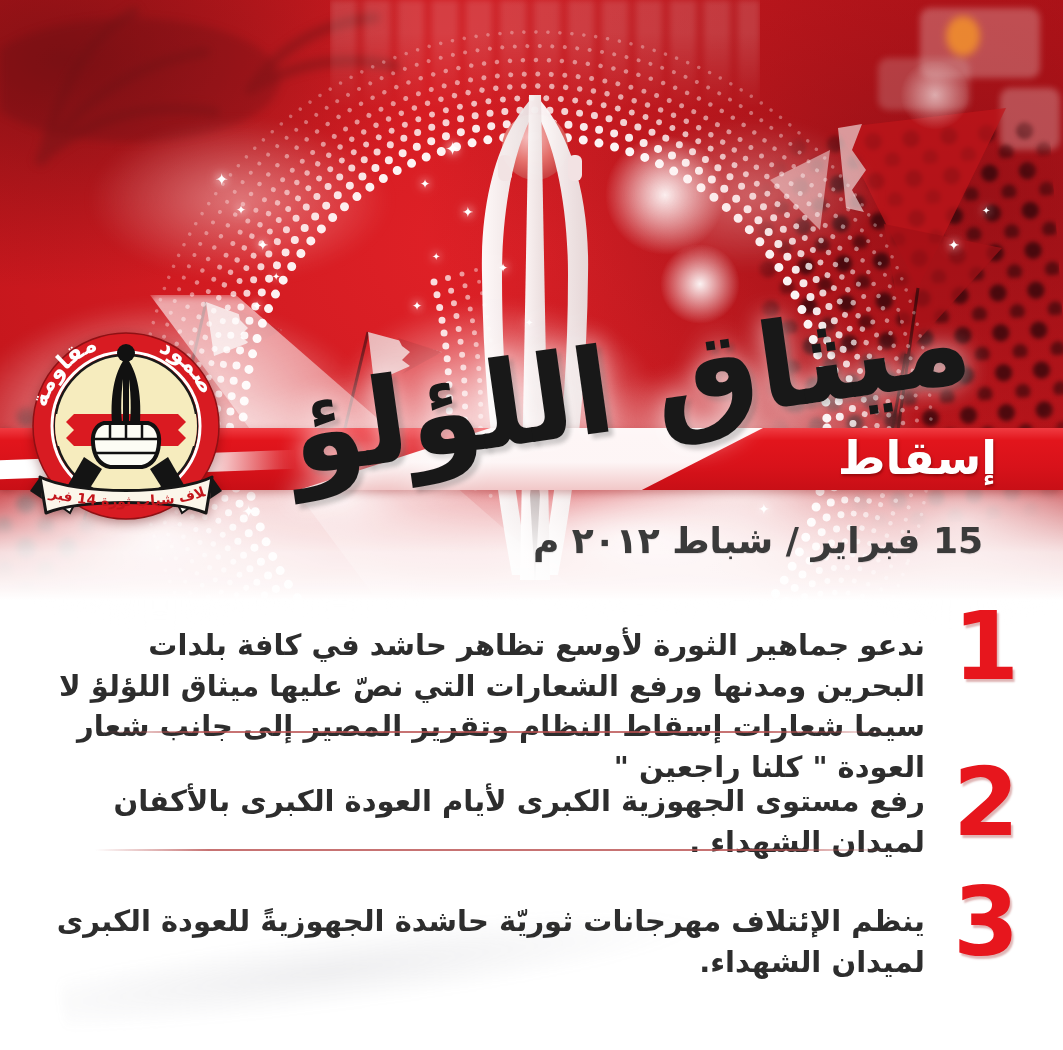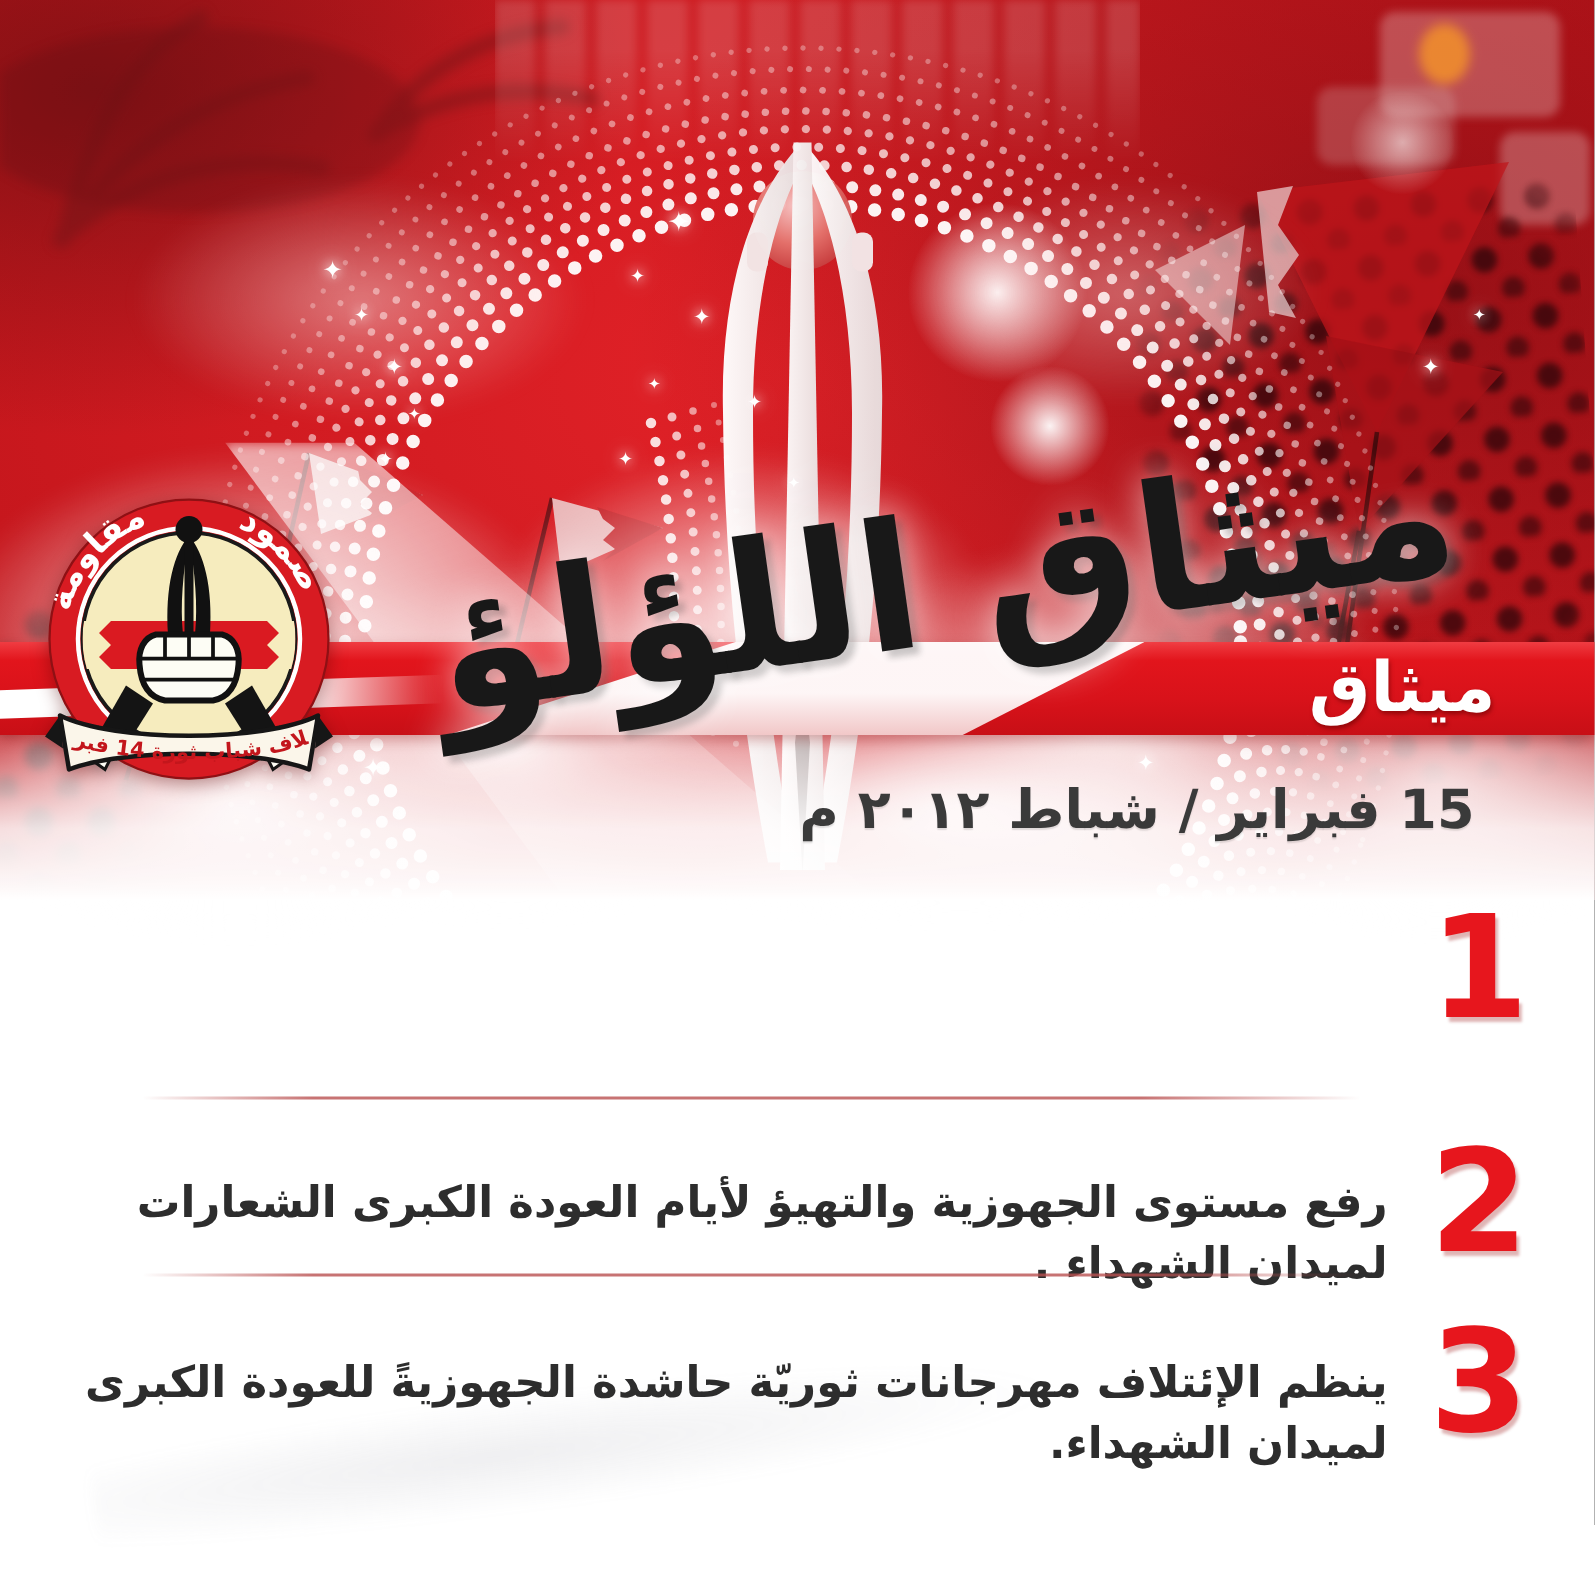--- a/index.html
+++ b/index.html
@@ -224,21 +224,21 @@
     <span class="sp" style="left:758px;top:502px;font-size:14px;">✦</span>
     <span class="sp" style="left:525px;top:318px;font-size:10px;">✦</span>
 
     <div class="beam"></div>
     <div class="photofade"></div>
   </div>
 
   <div class="banner">
     <div class="white-cut"></div>
     <div class="white-stripe"></div>
-    <span class="friday">ميثاق</span>
+    <span class="friday">إسقاط</span>
   </div>
 
   <div class="title">ميثاق اللؤلؤ</div>
 
   <div class="date">15 فبراير / شباط ٢٠١٢ م</div>
 
   <svg class="logo" width="200" height="190" viewBox="0 0 200 190">
     <defs>
       <clipPath id="innerClip">
           <circle cx="100" cy="95" r="71"></circle>
@@ -279,25 +279,26 @@
       <polygon points="186,146 196,160 184,168" fill="#161616"></polygon>
       <path d="M14,146 C50,164 150,164 186,146 L180,182 C145,168 55,168 20,182 Z" fill="#fbf6ea" stroke="#161616" stroke-width="3" stroke-linejoin="round"></path>
       <text font-size="14" font-weight="bold" fill="#c3161c" text-anchor="middle" font-family="DejaVu Sans, sans-serif">
         <textPath href="#ribbonPath" xlink:href="#ribbonPath" startOffset="50%">ائتلاف شباب ثورة 14 فبراير</textPath>
       </text>
     </g>
   </svg>
 
   <div class="item it1">
     <div class="num">1</div>
+    <p class="txt" dir="rtl">ندعو جماهير الثورة لأوسع تظاهر حاشد في كافة بلدات البحرين ومدنها ورفع الشعارات التي نصّ عليها ميثاق اللؤلؤ  لا سيما شعارات إسقاط النظام وتقرير المصير إلى جانب شعار العودة " كلنا راجعين "</p>
   </div>
   <div class="sep sep1"></div>
   <div class="item it2">
     <div class="num">2</div>
-    <p class="txt" dir="rtl">رفع مستوى الجهوزية والتهيؤ لأيام العودة الكبرى الشعارات لميدان الشهداء .</p>
+    <p class="txt" dir="rtl">رفع مستوى الجهوزية الكبرى لأيام العودة الكبرى بالأكفان لميدان الشهداء .</p>
   </div>
   <div class="sep sep2"></div>
   <div class="item it3">
     <div class="num">3</div>
     <p class="txt" dir="rtl">ينظم الإئتلاف مهرجانات ثوريّة حاشدة الجهوزيةً للعودة الكبرى لميدان الشهداء.</p>
   </div>
 
   <div class="swoosh"></div>
 </div>
 

